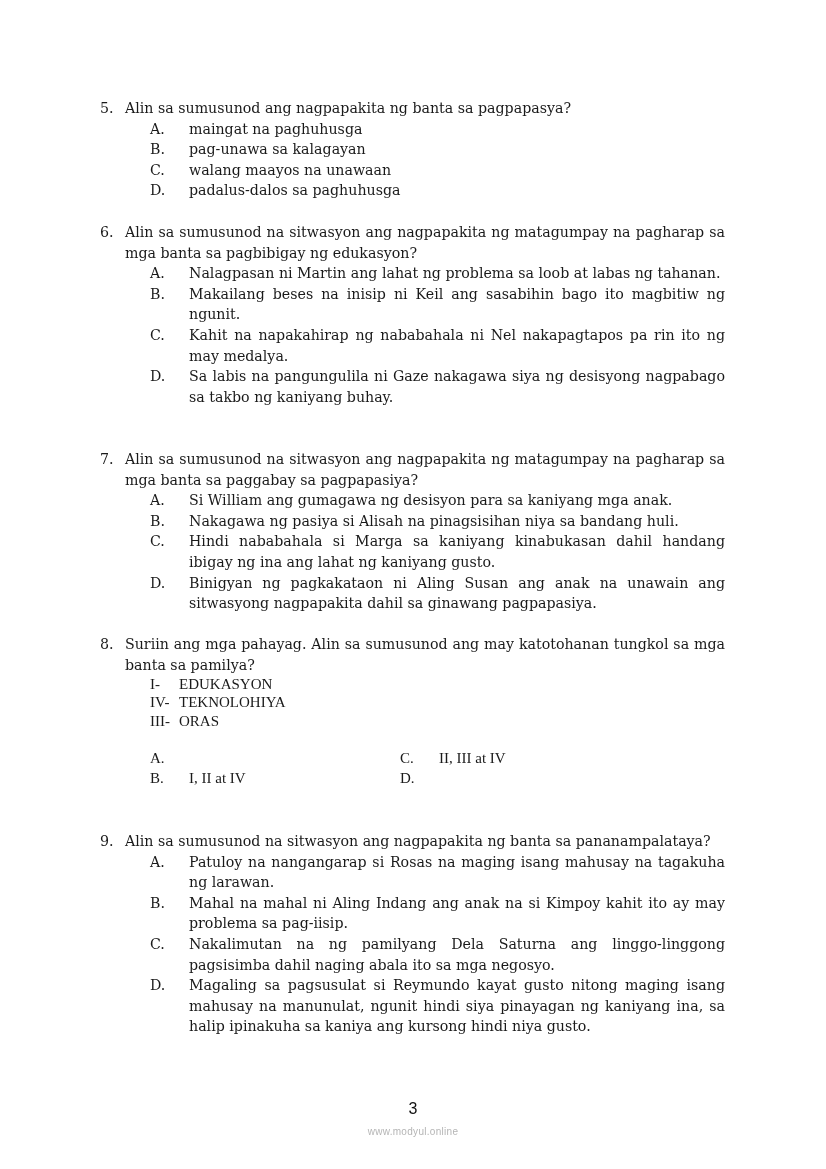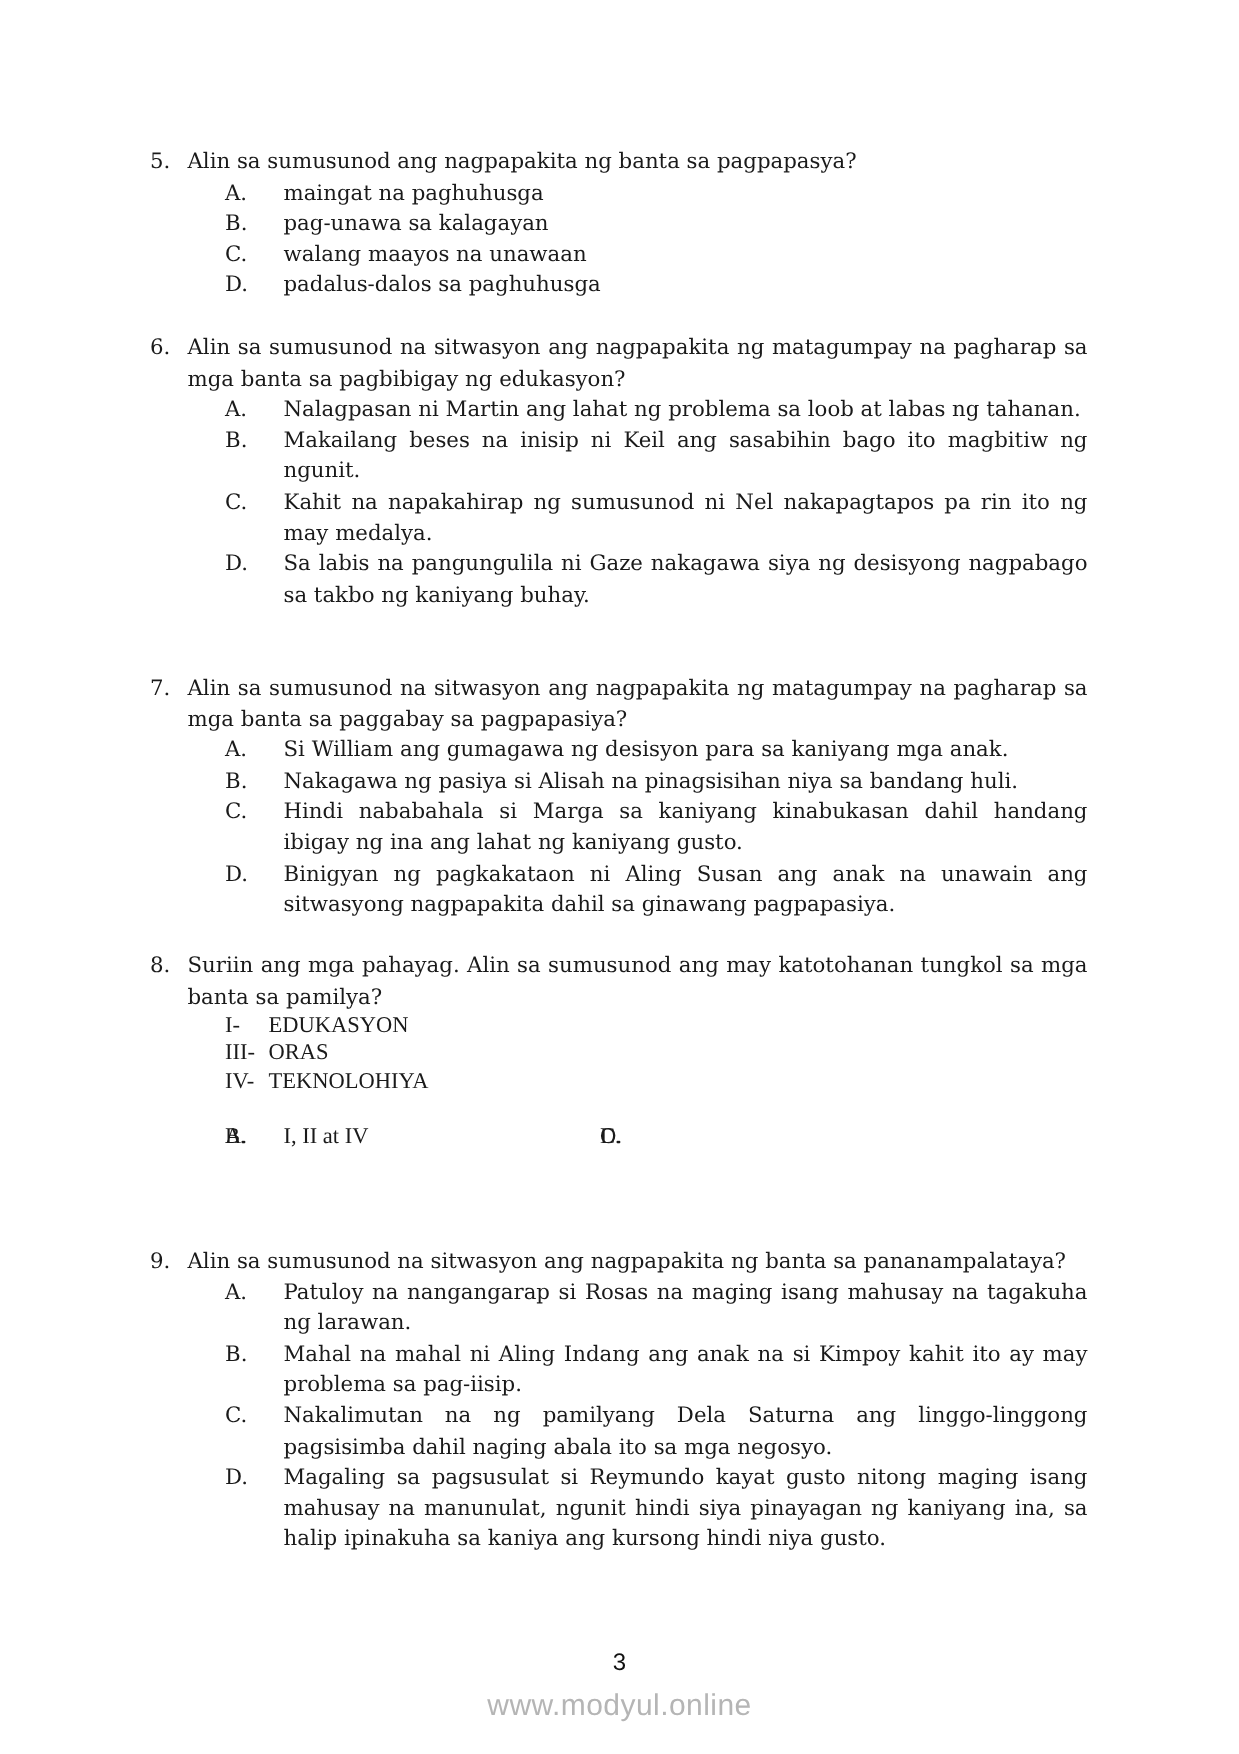--- a/index.html
+++ b/index.html
@@ -15,21 +15,21 @@
   .opts { margin-left: 50px; }
   .opt { position: relative; line-height: 20.6px; }
   .opt-letter { position: absolute; left: 0; top: 0; width: 25px; }
   .opt-text { margin-left: 39px; text-align: justify; text-align-last: left; }
   .rom { position: relative; line-height: 18.2px; font-family: "Liberation Serif", serif; font-size: 15px; }
   .rom-num { position: absolute; left: 0; top: 0; width: 25px; }
   .rom-text { margin-left: 29px; }
   .grid2 { display: grid; grid-template-columns: 250px 250px; margin-left: 50px; margin-top: 18px; }
   .grid2 .opt { font-family: "Liberation Serif", serif; font-size: 15px; }
   .footer-num { position: absolute; left: 0; width: 826px; top: 1100px; text-align: center; font-family: "Liberation Sans", sans-serif; font-size: 16px; color: #111; }
-  .footer-url { position: absolute; left: 0; width: 826px; top: 1126px; text-align: center; font-family: "Liberation Sans", sans-serif; font-size: 20px; color: #b5b5b5; letter-spacing: 0.3px; }
+  .footer-url { position: absolute; left: 0; width: 826px; top: 1126px; text-align: center; font-family: "Liberation Sans", sans-serif; font-size: 10px; color: #b5b5b5; letter-spacing: 0.3px; }
 </style>
 </head>
 <body>
 
 <div class="page">
 
   <div class="q" style="top:98px;">
     <div class="q-line">
       <span class="q-num">5.</span>
       <div class="q-text">Alin sa sumusunod ang nagpapakita ng banta sa pagpapasya?</div>
@@ -63,21 +63,21 @@
       <div class="opt">
           <span class="opt-letter">A.</span>
           <div class="opt-text">Nalagpasan ni Martin ang lahat ng problema sa loob at labas ng tahanan.</div>
         </div>
       <div class="opt">
           <span class="opt-letter">B.</span>
           <div class="opt-text">Makailang beses na inisip ni Keil ang sasabihin bago ito magbitiw ng ngunit.</div>
         </div>
       <div class="opt">
           <span class="opt-letter">C.</span>
-          <div class="opt-text">Kahit na napakahirap ng sumusunod ni Nel nakapagtapos pa rin ito ng may medalya.</div>
+          <div class="opt-text">Kahit na napakahirap ng nababahala ni Nel nakapagtapos pa rin ito ng may medalya.</div>
         </div>
       <div class="opt">
           <span class="opt-letter">D.</span>
           <div class="opt-text">Sa labis na pangungulila ni Gaze nakagawa siya ng desisyong nagpabago sa takbo ng kaniyang buhay.</div>
         </div>
     </div>
   </div>
 
   <div class="q" style="top:449px;">
     <div class="q-line">
@@ -108,34 +108,35 @@
     <div class="q-line">
       <span class="q-num">8.</span>
       <div class="q-text">Suriin ang mga pahayag. Alin sa sumusunod ang may katotohanan tungkol sa mga banta sa pamilya?</div>
     </div>
     <div class="opts">
       <div class="rom">
           <span class="rom-num">I-</span>
           <div class="rom-text">EDUKASYON</div>
         </div>
       <div class="rom">
+          <span class="rom-num">IV-</span>
+          <div class="rom-text">TEKNOLOHIYA</div>
+        </div>
+      <div class="rom">
           <span class="rom-num">III-</span>
           <div class="rom-text">ORAS</div>
-        </div>
-      <div class="rom">
-          <span class="rom-num">IV-</span>
-          <div class="rom-text">TEKNOLOHIYA</div>
         </div>
     </div>
     <div class="grid2">
       <div class="opt">
           <span class="opt-letter">A.</span>
         </div>
       <div class="opt">
           <span class="opt-letter">C.</span>
+          <div class="opt-text">II, III at IV</div>
         </div>
       <div class="opt">
           <span class="opt-letter">B.</span>
           <div class="opt-text">I, II at IV</div>
         </div>
       <div class="opt">
           <span class="opt-letter">D.</span>
         </div>
     </div>
   </div>

